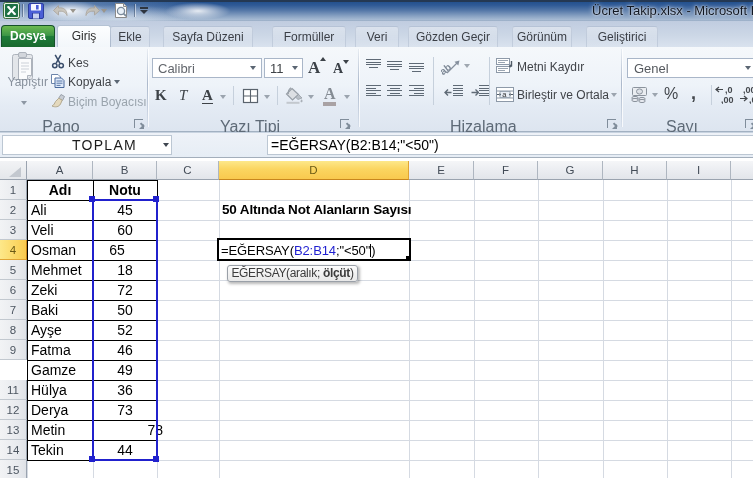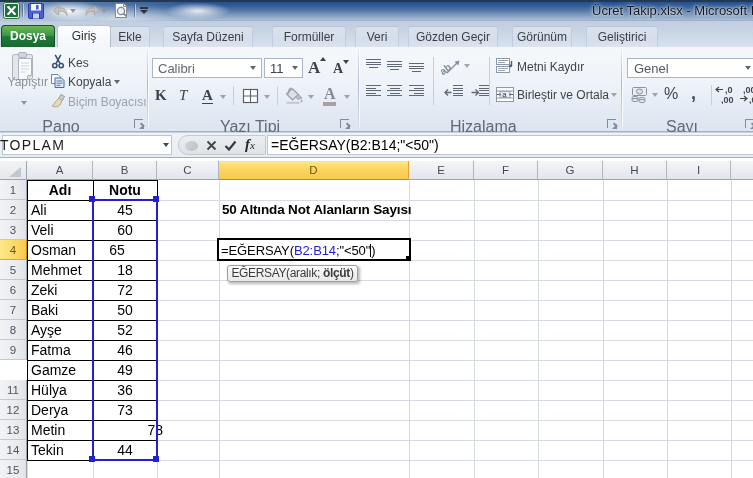--- a/index.html
+++ b/index.html
@@ -40,21 +40,21 @@
 .glabel{top:71px;font-size:16px;color:#5e6a77;text-align:center;white-space:nowrap;}
 .launch{top:72px;width:9px;height:9px;border-top:1.5px solid #808d9b;border-left:1.5px solid #808d9b;}
 .launch b{position:absolute;right:-1px;bottom:-1px;width:0;height:0;border-left:5px solid transparent;border-bottom:5px solid #808d9b;}
 .launch b:after{content:"";position:absolute;left:-4.5px;top:-0.5px;width:5px;height:1.5px;background:#808d9b;transform:rotate(45deg);}
 .rtext{font-size:12px;color:#404348;white-space:nowrap;}
 .rtext.dis{color:#9aa4ad;}
 .caret{width:0;height:0;border-left:3.5px solid transparent;border-right:3.5px solid transparent;border-top:4px solid #5b6673;}
 
 #fbar{left:0;top:133px;width:753px;height:25px;background:linear-gradient(to bottom,#eef2f8,#e6edf5);border-bottom:1px solid #a3aebb;}
 #namebox{left:2px;top:2px;width:170px;height:20px;background:#fff;border:1px solid #bcc7d3;}
-#nametext{left:0px;top:4px;width:164px;font-size:14px;letter-spacing:1.3px;color:#1c1c1c;}
+#nametext{left:0px;top:4px;width:164px;text-align:center;font-size:14px;letter-spacing:1.3px;color:#1c1c1c;padding-left:45px;}
 #fx-area{left:267px;top:2px;width:486px;height:20px;background:#fff;border:1px solid #bcc7d3;border-right:none;}
 #ftext{left:271px;top:4px;font-size:14px;color:#000;white-space:nowrap;}
 
 #grid{left:0;top:159px;width:753px;height:319px;background:#fff;}
 .colhdr{top:2px;height:19px;background:linear-gradient(to bottom,#f5f6f8 0%,#eceef2 45%,#e2e5ea 100%);
  border-right:1px solid #aeb6c0;border-bottom:1px solid #9aa3af;
  font-size:11.5px;color:#434c57;text-align:center;line-height:19px;}
 .colhdr.sel{background:linear-gradient(to bottom,#fde88a 0%,#fbd560 45%,#f9c94e 100%);
  border-right:1px solid #e0a434;border-bottom:1px solid #c8861d;color:#6b5a14;}
 .rowhdr{left:0;width:27px;height:20px;background:linear-gradient(to right,#f2f3f5 0%,#e8eaee 70%,#dfe2e7 100%);
@@ -326,31 +326,20 @@
 </svg>
       </div>
   </div>
   <div id="fbar" class="abs">
     <div id="namebox" class="abs"></div>
     <div id="nametext" class="abs">TOPLAM</div>
       <div class="abs" style="left:163px;top:10px;">
         <div class="caret" style="border-top-color:#3f4650;"></div>
       </div>
 
-    <div id="fbtns" class="abs" style="left:178px;top:0;width:90px;height:24px;">
-<div class="abs" style="left:0px;top:2px;width:88px;height:20px;background:linear-gradient(to bottom,#eceef1,#dfe2e6);border:1px solid #c5c8cc;border-radius:11px 2px 2px 11px;"></div>
-<div class="abs" style="left:7px;top:8px;width:13px;height:10px;border-radius:50%;background:linear-gradient(135deg,#d4d7db,#b9bdc2);"></div>
-<svg class="abs" style="left:28px;top:7px;" width="11" height="11" viewBox="0 0 11 11">
- <path d="M1.5 1.5 L9.5 9.5 M9.5 1.5 L1.5 9.5" stroke="#40454c" stroke-width="1.8"></path>
-</svg>
-<svg class="abs" style="left:46px;top:7px;" width="13" height="11" viewBox="0 0 13 11">
- <path d="M1.5 6 L5 9.5 L11.5 1.5" stroke="#343a42" stroke-width="2.2" fill="none"></path>
-</svg>
-<div class="abs" style="left:67px;top:3px;font-family:'Liberation Serif',serif;font-style:italic;font-size:15px;color:#23272e;"><b>f</b><span style="font-size:11px;">x</span></div>
-</div>
     <div id="fx-area" class="abs"></div>
     <div id="ftext" class="abs">=EĞERSAY(B2:B14;"&lt;50")</div>
   </div>
   <div id="grid" class="abs">
     <div class="abs" style="left:0;top:2px;width:27px;height:19px;background:linear-gradient(to bottom,#f2f3f5,#e4e7eb);border-right:1px solid #9aa3af;border-bottom:1px solid #9aa3af;">
       <div class="abs" style="left:9px;top:6px;width:0;height:0;border-left:12px solid transparent;border-bottom:10px solid #c3c8cf;"></div>
     </div>
     <div class="colhdr abs" style="left:27px;width:66px;">A</div>
     <div class="colhdr abs" style="left:93px;width:64px;">B</div>
     <div class="colhdr abs" style="left:157px;width:62px;">C</div>

